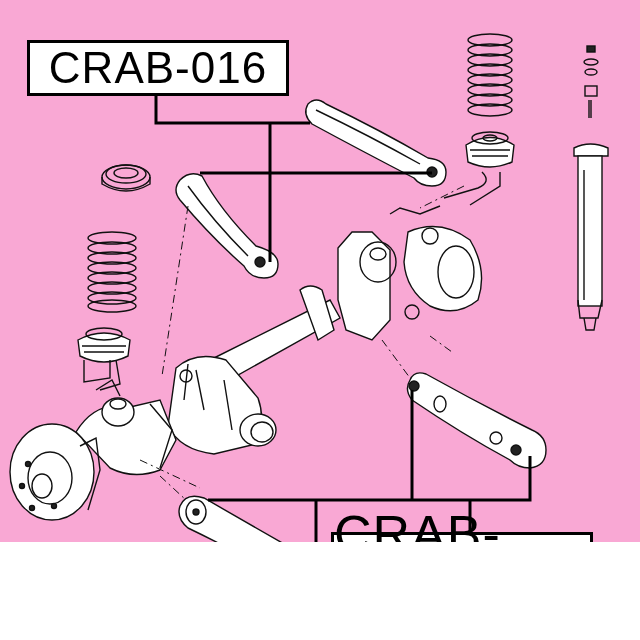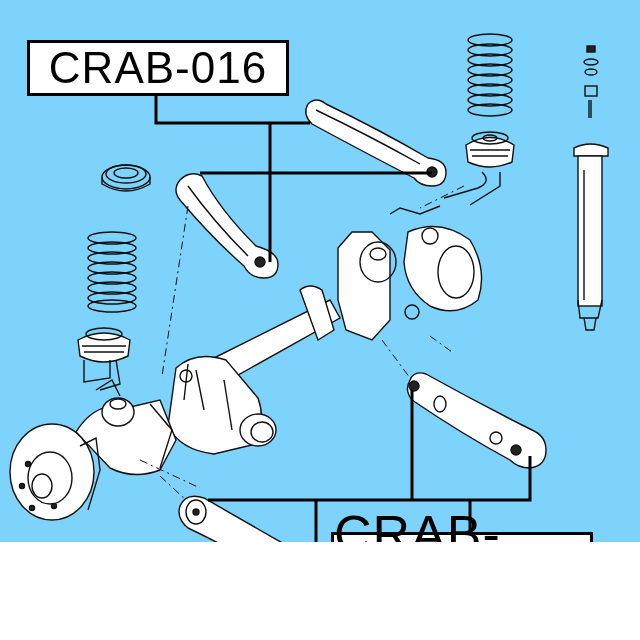--- a/index.html
+++ b/index.html
@@ -1,16 +1,16 @@
 <!DOCTYPE html>
 <html><head>
   <meta charset="utf-8">
   <style>
     html, body { margin: 0; padding: 0; background: #ffffff; }
-    .canvas { position: relative; width: 640px; height: 542px; background: #7dd3fc; overflow: hidden; }
+    .canvas { position: relative; width: 640px; height: 542px; background: #f9a8d4; overflow: hidden; }
     svg.art { position: absolute; left: 0; top: 0; width: 640px; height: 640px; }
     .callout {
       position: absolute; background: #ffffff; border: 3px solid #000000;
       font-family: "Liberation Sans", sans-serif; font-weight: normal; color: #000000;
       line-height: 1; box-sizing: border-box; display: flex; align-items: center; justify-content: center;
       letter-spacing: 1px;
     }
     #label-016 { left: 27px; top: 40px; width: 262px; height: 56px; font-size: 44px; }
     #label-005 { left: 331px; top: 532px; width: 262px; height: 56px; font-size: 52px; }
     .art path, .art ellipse, .art rect, .art line, .art polyline, .art circle { fill: none; stroke: #111; stroke-width: 1.4; }

